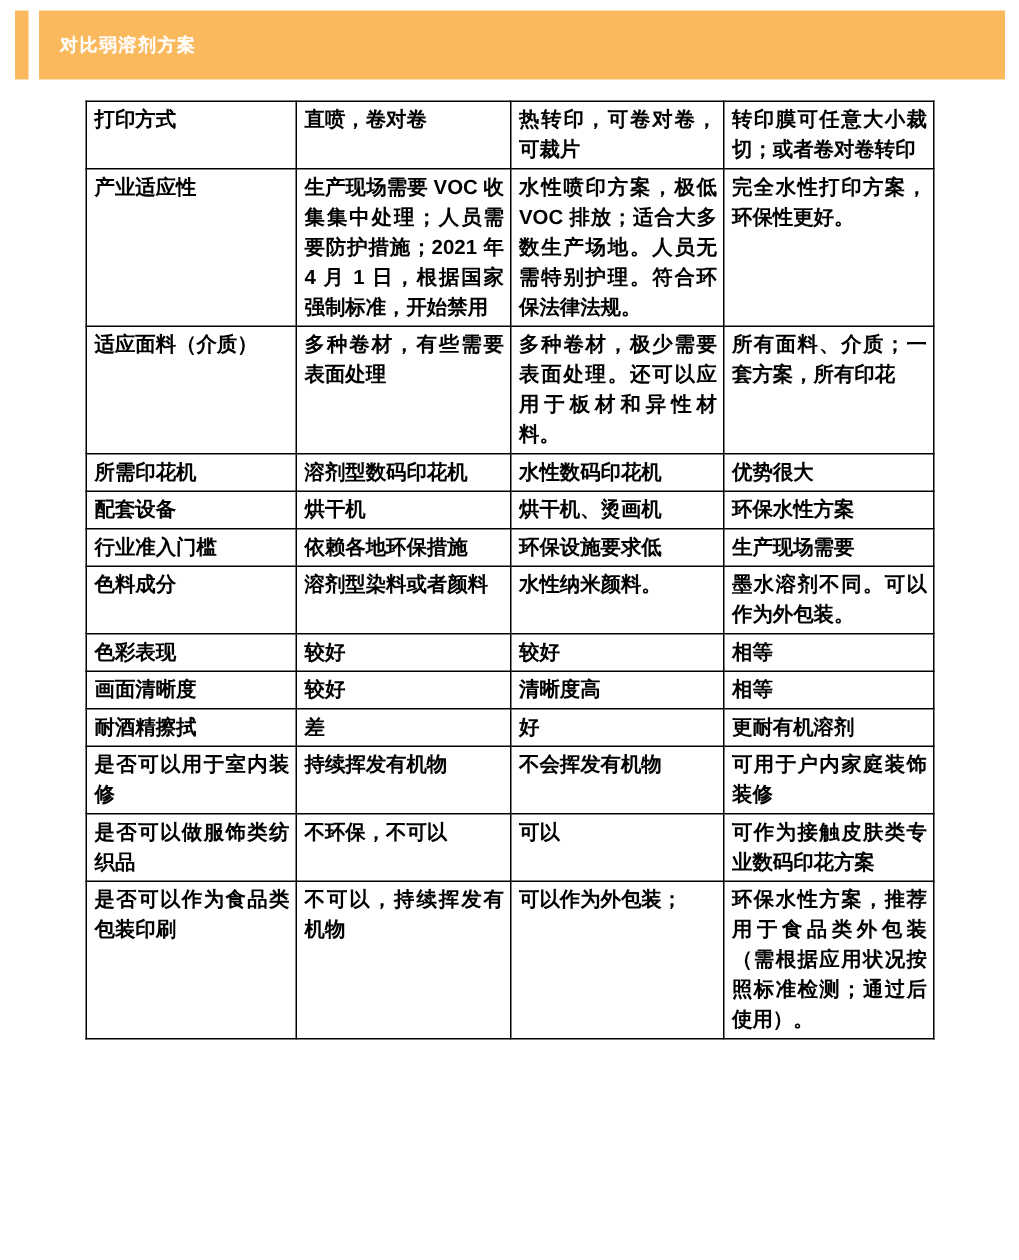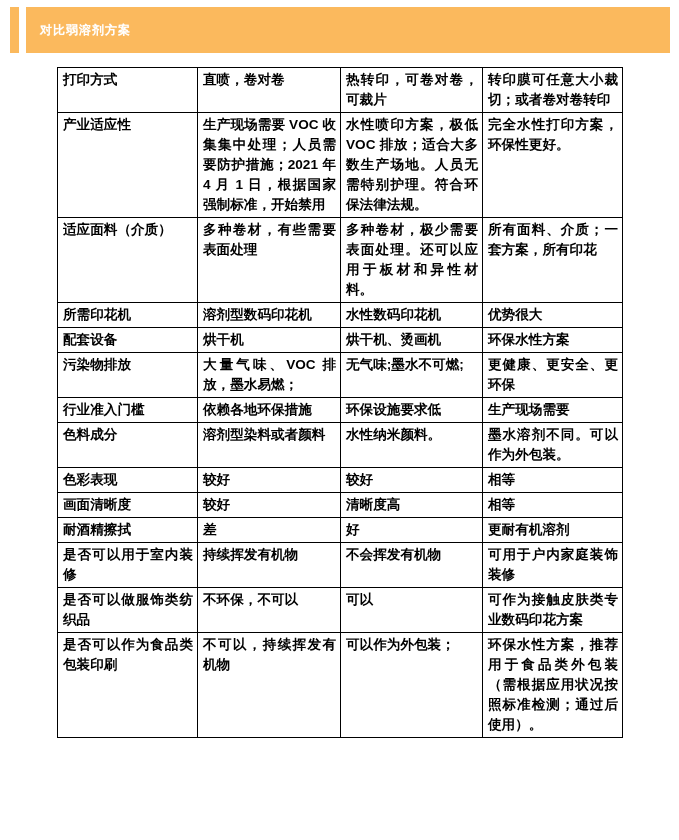--- a/index.html
+++ b/index.html
@@ -115,26 +115,20 @@
       <td>溶剂型数码印花机</td>
       <td>水性数码印花机</td>
       <td>优势很大</td>
     </tr>
     <tr class="bold">
       <td>配套设备</td>
       <td>烘干机</td>
       <td>烘干机、烫画机</td>
       <td>环保水性方案</td>
     </tr>
-    <tr class="bold">
-      <td>污染物排放</td>
-      <td>大量气味、VOC 排放，墨水易燃；</td>
-      <td>无气味;墨水不可燃;</td>
-      <td>更健康、更安全、更环保</td>
-    </tr>
     <tr class="bold row-industry-entry-threshold">
       <td>行业准入门槛</td>
       <td>依赖各地环保措施</td>
       <td>环保设施要求低</td>
       <td>生产现场需要</td>
     </tr>
     <tr>
       <td>色料成分</td>
       <td>溶剂型染料或者颜料</td>
       <td>水性纳米颜料。</td>

